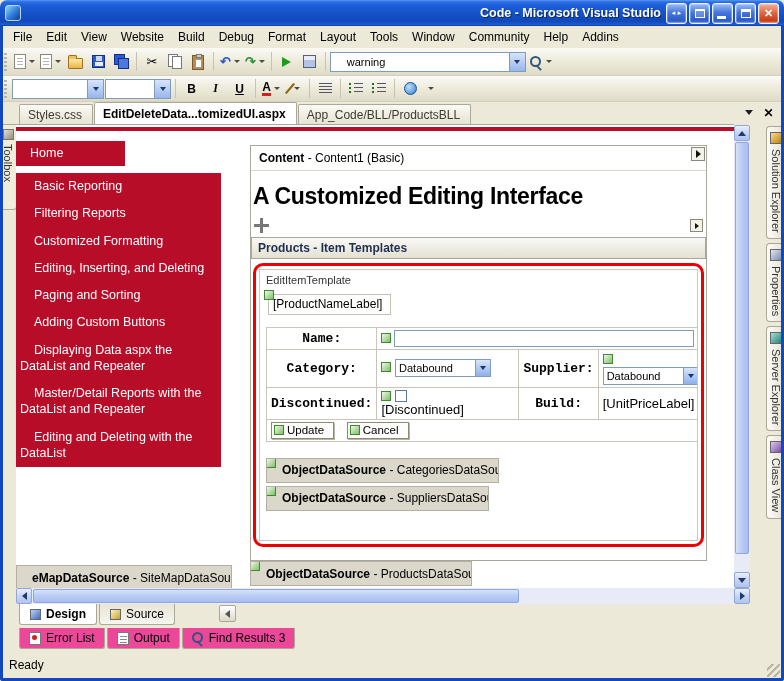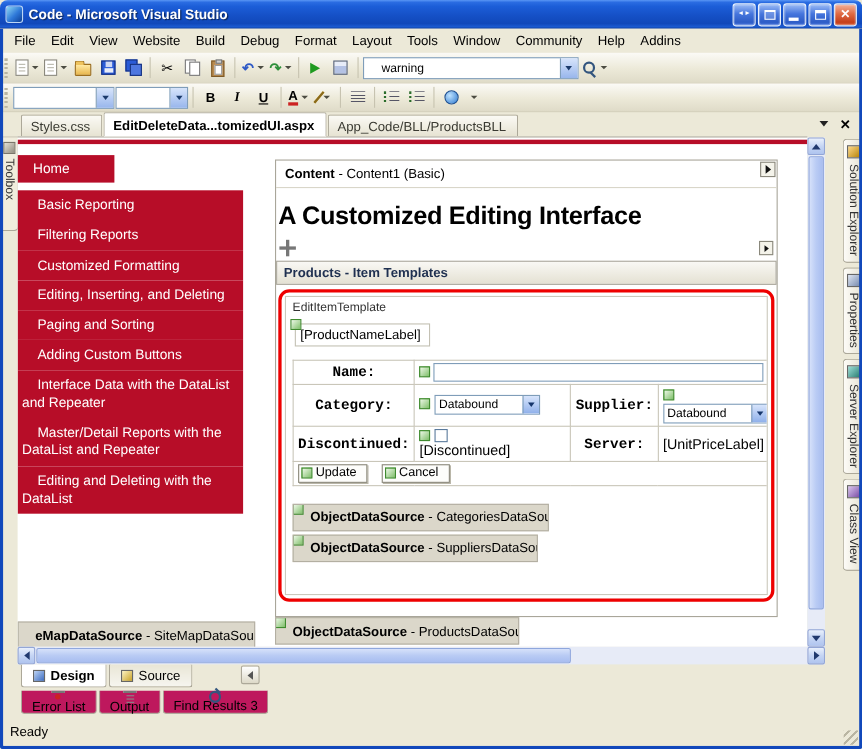--- a/index.html
+++ b/index.html
@@ -9,21 +9,21 @@
     font-family:"Liberation Sans", sans-serif;
     background:var(--xp-tan,#ece9d8);
     font-size:12px; color:#000;
   }
   
   .titlebar{position:absolute;left:0;top:0;width:784px;height:26px;border-radius:7px 7px 0 0;
     background:linear-gradient(180deg,#5a97f5 0%,#2a6ce2 8%,#1c5ed8 22%,#1550c6 55%,#1148ba 82%,#1c5bd1 94%,#0c3c9e 100%);
     display:flex;align-items:center;padding:0 5px;gap:5px;z-index:60;}
   .app-icon{width:16px;height:16px;border-radius:3px;border:1px solid #bcd6f5;
     background:linear-gradient(135deg,#8fd9f5 0%,#2e78d8 55%,#0c3f96 100%);}
-  .title-text{color:#fff;font-weight:bold;font-size:12.5px;flex:1;text-shadow:1px 1px 1px rgba(0,0,0,.55);white-space:nowrap;overflow:hidden;}
+  .title-text{color:#fff;font-weight:bold;font-size:12.5px;flex:1;text-shadow:1px 1px 1px rgba(0,0,0,.55);white-space:nowrap;overflow:hidden;text-align:right;}
   .win-btns{display:flex;gap:2px;}
   .win-btn{width:21px;height:21px;border-radius:3px;border:1px solid #eaf2fd;position:relative;
     background:linear-gradient(180deg,#9cbcf6,#4676dd 45%,#2d5cc6 85%,#4a77dd);
     box-shadow:inset 0 0 0 1px rgba(255,255,255,.28);display:flex;align-items:center;justify-content:center;color:#fff;}
   .win-btn.close{background:linear-gradient(180deg,#f2b39c,#e06a43 45%,#c53f1a 85%,#d9633c);}
   .wb-dock{font-size:6px;letter-spacing:0;line-height:1;font-weight:bold;}
   .wb-min{position:absolute;left:4px;bottom:4px;width:9px;height:3px;background:#fff;}
   .wb-max{width:10px;height:9px;border:1px solid #fff;border-top:3px solid #fff;}
   .wb-win{width:10px;height:9px;border:1px solid #fff;border-top:2px solid #fff;background:rgba(255,255,255,.2);}
   .wb-x{font-size:11px;font-weight:bold;line-height:1;}
@@ -100,21 +100,21 @@
     display:flex;flex-direction:column;align-items:center;padding:5px 0;gap:5px;}
   .ricon{width:12px;height:12px;border:1px solid #666;}
   .ri-sol{background:linear-gradient(135deg,#ffd98a,#b8860b);}
   .ri-prop{background:linear-gradient(135deg,#dfe6f2,#7a8db0);}
   .ri-srv{background:linear-gradient(135deg,#9fe0d8,#2c7f74);}
   .ri-class{background:linear-gradient(135deg,#dcc7ef,#7b4fa6);}
   
   .designer{position:absolute;left:16px;top:124px;width:718px;height:464px;background:#fff;border-top:1px solid #aca899;overflow:hidden;}
   .redline{position:absolute;left:0;top:2px;width:100%;height:4px;background:var(--nav-red,#b70d28);}
   .nav{position:absolute;left:0;top:16px;width:205px;color:#fff;}
-  .nav-home{width:88px;background:var(--nav-red,#b70d28);padding:5px 0 6px 14px;font-size:12.5px;margin-bottom:7px;}
+  .nav-home{width:109px;background:var(--nav-red,#b70d28);padding:5px 0 6px 14px;font-size:12.5px;margin-bottom:7px;}
   .nav-item{background:var(--nav-red,#b70d28);padding:5px 6px 6px 4px;font-size:12.5px;line-height:1.3;text-indent:14px;}
   .sitemap-ds{position:absolute;left:0;top:440px;width:216px;height:25px;}
   .ds-box{position:relative;display:flex;align-items:center;padding-left:5px;background:#dbd7ca;border:1px solid #b3afa2;
     font-size:12px;white-space:nowrap;overflow:hidden;height:25px;}
   .ds-box .glyph{position:absolute;left:-1px;top:-1px;}
   .ds-box .txt{padding-left:10px;}
   .b{font-weight:bold;}
   .glyph{display:inline-block;width:10px;height:10px;background:linear-gradient(135deg,#eef8e8,#7fbf6a);border:1px solid #3f8a2f;flex:0 0 auto;}
   
   .content-col{position:absolute;left:234px;top:20px;width:457px;}
@@ -172,21 +172,21 @@
     border:1px solid #aca899;border-top:none;border-radius:0 0 3px 3px;background:linear-gradient(#e9e6d6,#f6f5ef);white-space:nowrap;text-align:center;}
   .vt.active{background:#fff;font-weight:bold;}
   .vt-ico{width:11px;height:11px;border:1px solid #666;}
   .vi-design{background:linear-gradient(135deg,#bcd3f5,#3d6cc0);}
   .vi-source{background:linear-gradient(135deg,#fdf3c4,#c9a227);}
   .vt-scroll{width:17px;height:17px;margin-left:42px;margin-top:1px;border:1px solid #aca899;border-radius:2px;
     background:linear-gradient(#fff,#ddd9c8);display:flex;align-items:center;justify-content:center;}
   .vt-scroll i{width:0;height:0;border-top:4px solid transparent;border-bottom:4px solid transparent;border-right:5px solid #555;}
   .paneltabs{position:absolute;left:16px;top:628px;height:22px;display:flex;gap:2px;padding-left:3px;}
   .ptab{display:flex;align-items:center;gap:5px;padding:0 9px;font-size:12px;height:21px;
-    border:1px solid #aca899;border-top:none;border-radius:0 0 3px 3px;background:#be185d;white-space:nowrap;flex-direction:column;}
+    border:1px solid #aca899;border-top:none;border-radius:0 0 3px 3px;background:#ec4899;white-space:nowrap;}
   .pt-ico{width:12px;height:13px;background:#fff;border:1px solid #777;position:relative;}
   .pt-err::after{content:"";position:absolute;left:2px;top:2px;width:5px;height:5px;border-radius:50%;background:#cc2222;}
   .pt-out::after{content:"";position:absolute;left:2px;top:3px;width:7px;height:1px;background:#888;box-shadow:0 3px 0 #888,0 6px 0 #888;}
   .pt-find{border:none;background:none;}
   .pt-find::before{content:"";position:absolute;left:0;top:0;width:7px;height:7px;border:2px solid #33557e;border-radius:50%;}
   .pt-find::after{content:"";position:absolute;right:1px;bottom:0;width:6px;height:2px;background:#33557e;transform:rotate(45deg);}
   .statusbar{position:absolute;left:0;top:652px;width:784px;height:29px;background:#ece9d8;padding:6px 0 0 9px;font-size:12px;}
   .grip-corner{position:absolute;right:4px;bottom:4px;width:13px;height:13px;
     background:repeating-linear-gradient(135deg,transparent 0 3px,#b9b5a2 3px 5px);}
   
@@ -375,21 +375,21 @@
   <div class="redline"></div>
 
   <div class="nav">
     <div class="nav-home">Home</div>
     <div class="nav-item">Basic Reporting</div>
     <div class="nav-item">Filtering Reports</div>
     <div class="nav-item">Customized Formatting</div>
     <div class="nav-item">Editing, Inserting, and Deleting</div>
     <div class="nav-item">Paging and Sorting</div>
     <div class="nav-item">Adding Custom Buttons</div>
-    <div class="nav-item">Interface Data with the DataList and Repeater</div>
+    <div class="nav-item">Displaying Data aspx the DataList and Repeater</div>
     <div class="nav-item">Master/Detail Reports with the DataList and Repeater</div>
     <div class="nav-item">Editing and Deleting with the DataList</div>
   </div>
 
   <div class="ds-box sitemap-ds">
     <span class="txt"><span class="b">eMapDataSource</span><span> - SiteMapDataSource1</span></span>
   </div>
 
   <div class="content-col">
     <div class="content-box">
@@ -458,21 +458,21 @@
             </tr>
             <tr>
               <td class="lbl c1">Discontinued:</td>
               <td class="c2">
                 <span class="disc-line">
                   <span class="glyph"></span>
                   <span class="checkbox"></span>
                 </span>
                 <span>[Discontinued]</span>
               </td>
-              <td class="lbl c3">Server:</td>
+              <td class="lbl c3">Build:</td>
               <td class="c4">[UnitPriceLabel]</td>
             </tr>
             <tr>
               <td colspan="4">
                 <span class="abtn">
                   <span class="glyph"></span>
                   <span>Update</span>
                 </span>
                 <span class="abtn">
                   <span class="glyph"></span>

